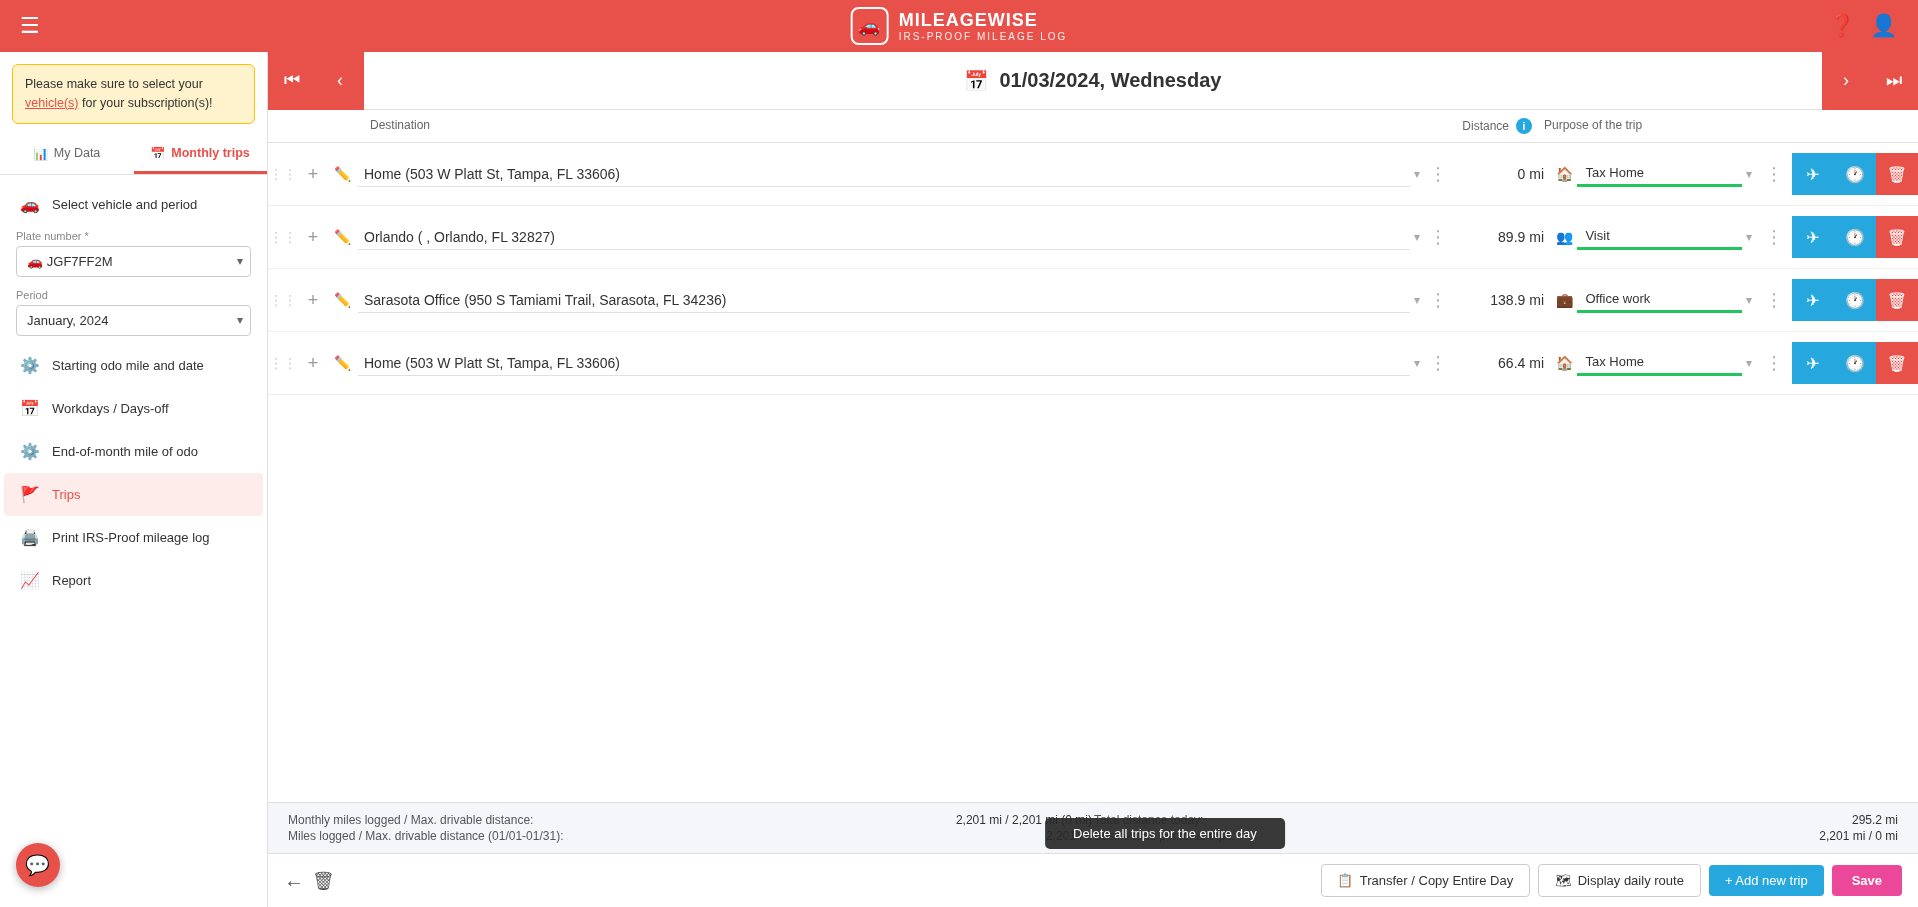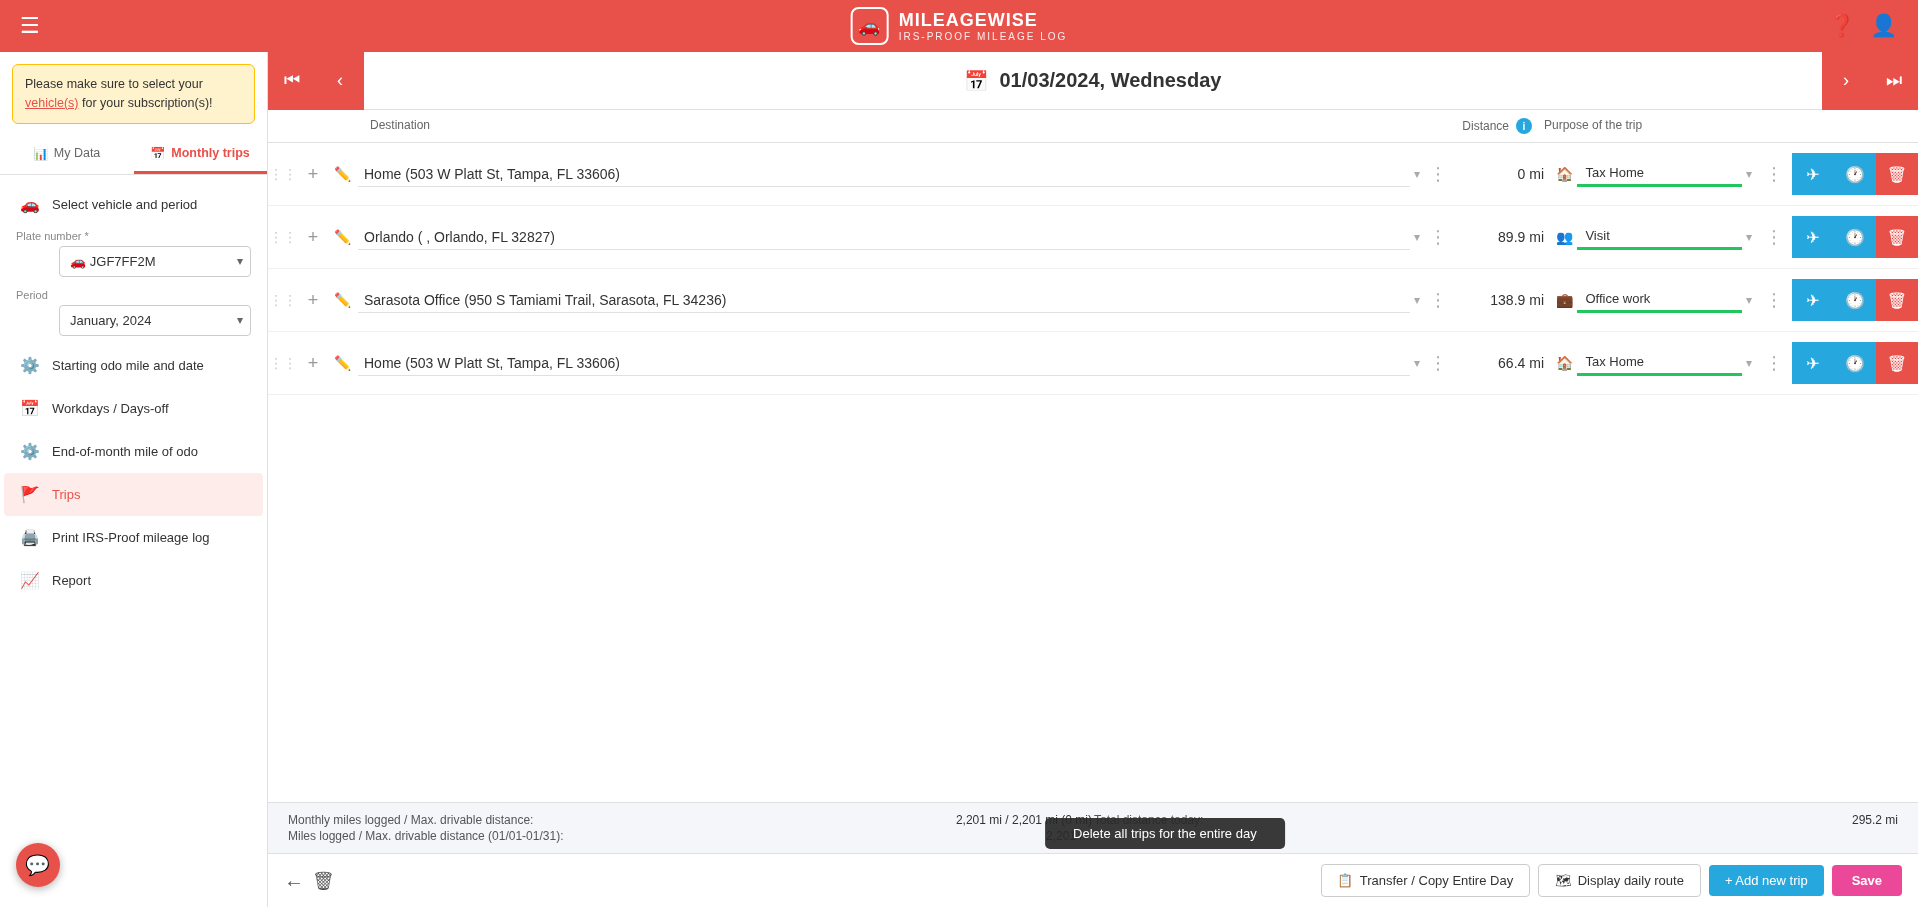--- a/index.html
+++ b/index.html
@@ -97,21 +97,20 @@
       border-radius: 4px;
       margin: 0 4px;
     }
     .sidebar-nav-item.active { background: #fdecea; color: #e8504a; }
     .sidebar-nav-item .nav-icon { font-size: 16px; color: #666; width: 20px; text-align: center; }
     .sidebar-nav-item.active .nav-icon { color: #e8504a; }
     .form-group { padding: 4px 16px 8px; }
     .form-label { font-size: 11px; color: #888; margin-bottom: 4px; display: block; }
     .select-wrapper {
       position: relative;
-      margin-left: 43px;
     }
     .select-wrapper select {
       width: 100%; padding: 7px 10px;
       border: 1px solid #ccc; border-radius: 4px;
       font-size: 13px; background: white;
       appearance: none; cursor: pointer; color: #333;
     }
     .select-wrapper::after {
       content: '▾';
       position: absolute; right: 8px; top: 50%;
@@ -573,20 +572,24 @@
         <span class="stats-value">2,201 mi / 2,201 mi (0 mi)</span>
       </div>
       <div class="stats-row">
         <span class="stats-label">Total distance today:</span>
         <span class="stats-value">295.2 mi</span>
       </div>
       <div class="stats-row">
         <span class="stats-label">Miles logged / Max. drivable distance (01/01-01/31):</span>
         <span class="stats-value">2,201 mi</span>
       </div>
+      <div class="stats-row">
+        <span class="stats-label">Business to personal trips:</span>
+        <span class="stats-value">2,201 mi / 0 mi</span>
+      </div>
     </div>
 
     <div class="bottom-toolbar">
       <div class="toolbar-left">
         <button class="toolbar-back-btn">
           <span>←</span>
         </button>
         <button class="toolbar-delete-btn">
           <span>🗑</span>
         </button>

